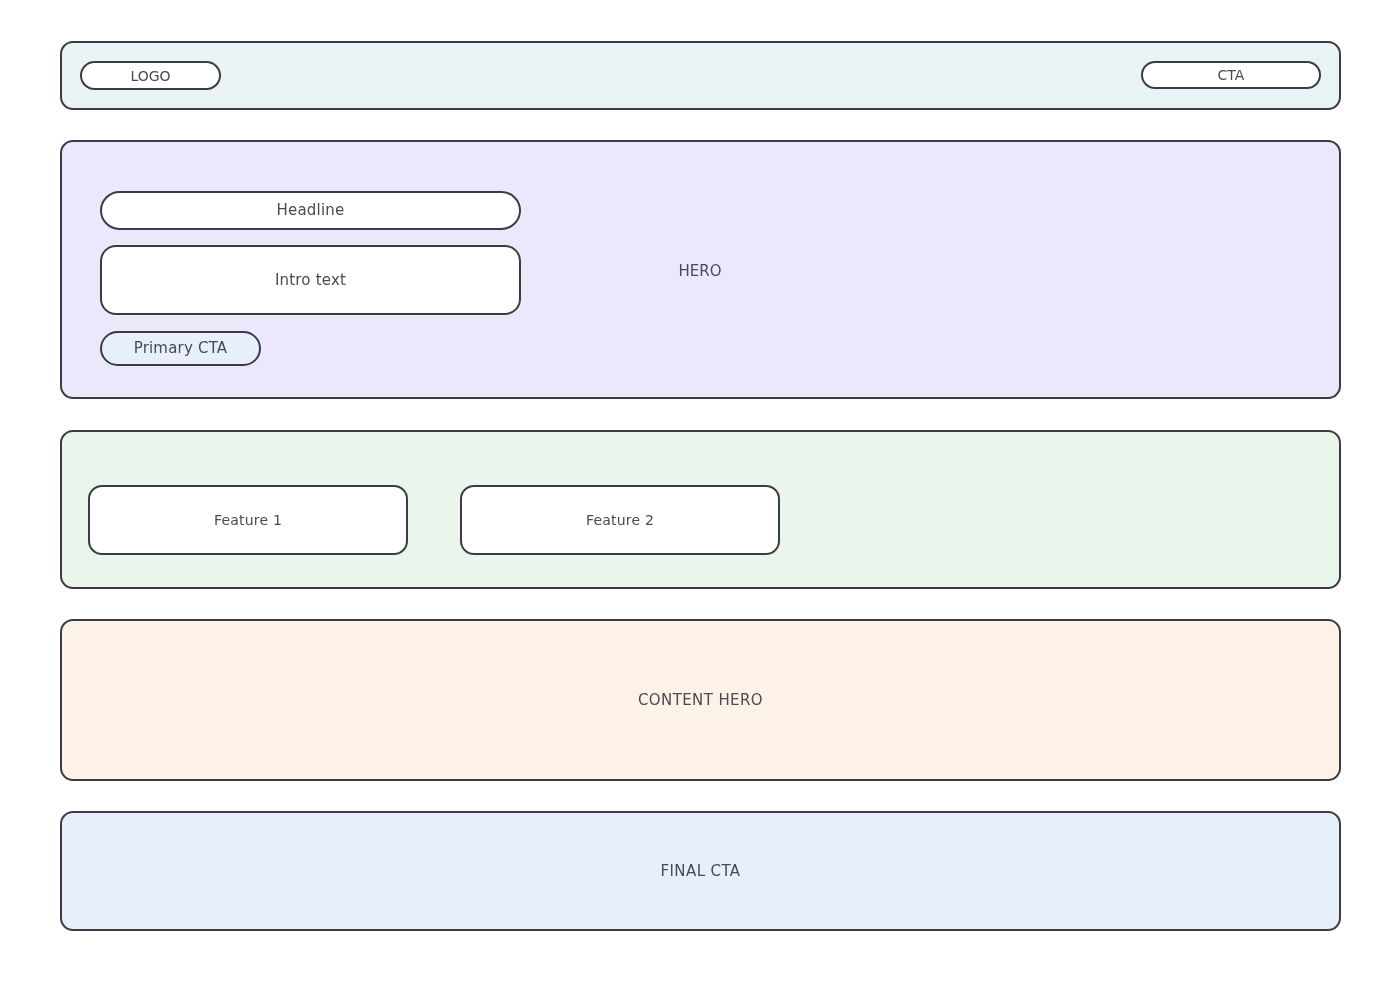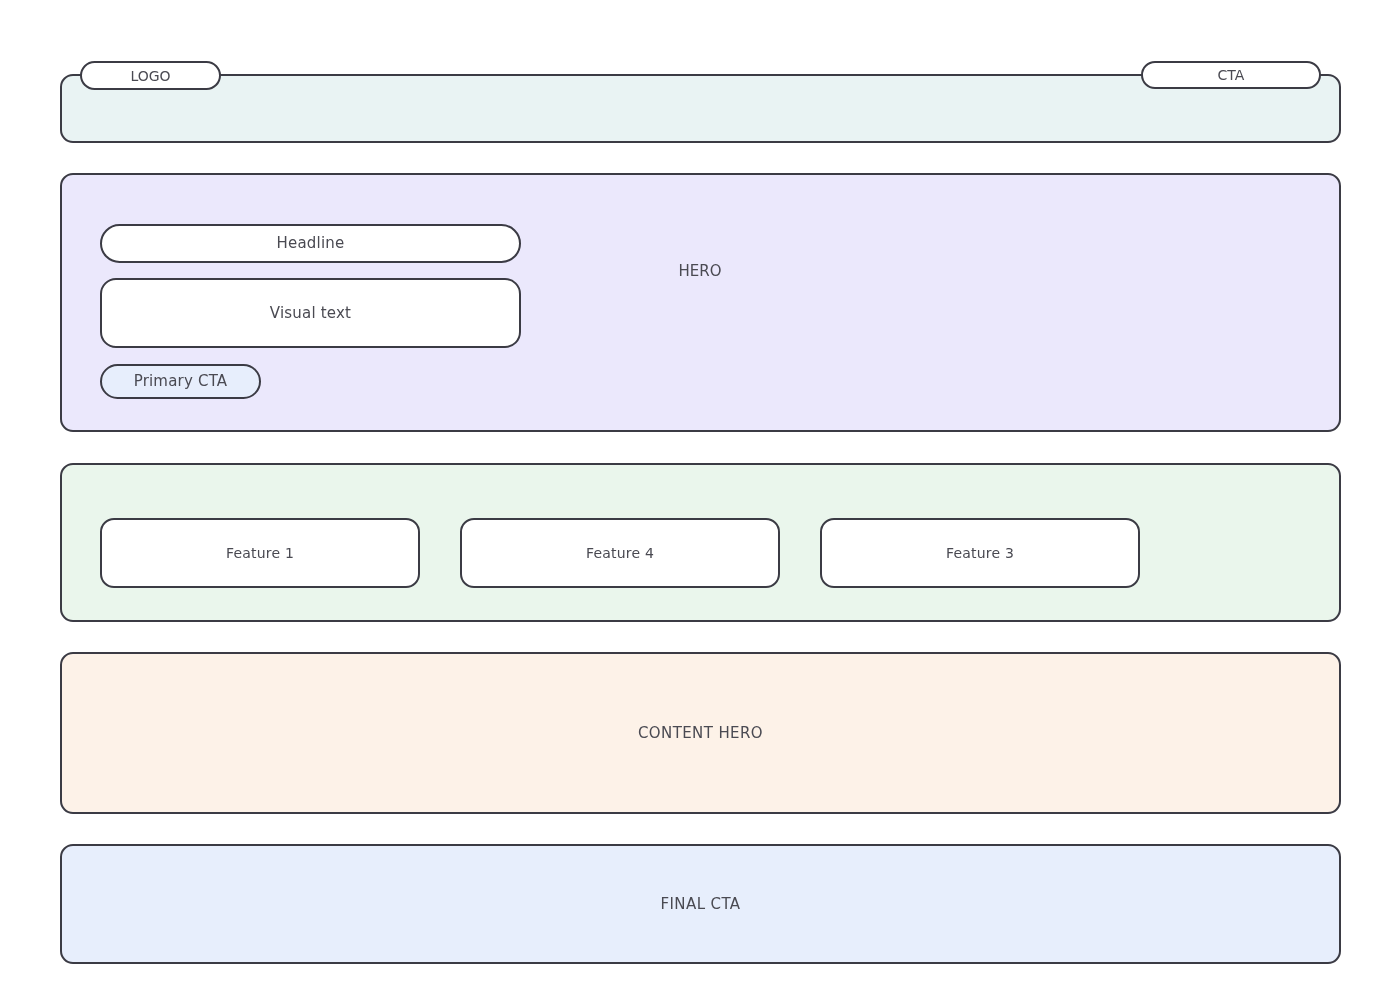--- a/index.html
+++ b/index.html
@@ -26,21 +26,20 @@
 
   
   .block {
     position: absolute;
     box-sizing: border-box;
     border: 2.5px solid #3b3b44;
     border-radius: 12px;
     display: flex;
     align-items: center;
     justify-content: center;
-    margin-top: 33px;
   }
   .block-label {
     font-size: 15px;
     line-height: 1;
     color: #4a4a52;
     letter-spacing: 0.2px;
     white-space: nowrap;
     user-select: none;
   }
 
@@ -147,21 +146,21 @@
   }
   #hero-visual .block-label { font-size: 14px; }
 
   
   .feature-card {
     top: 485px;
     width: 320px; height: 70px;
     background: #ffffff;
     border-radius: 14px;
   }
-  #feature-card-1 { left: 100px; }
+  #feature-card-1 { left: 88px; }
   #feature-card-2 { left: 460px; }
   #feature-card-3 { left: 820px; }
   .feature-card .block-label { font-size: 14px; }
 
   
   #content-section .block-label,
   #final-cta-section .block-label {
     font-size: 15px;
     letter-spacing: 0.4px;
   }
@@ -183,38 +182,35 @@
 
   <div class="block" id="hero-section"></div>
 
   <div id="hero-label">HERO</div>
 
   <div class="block" id="hero-headline">
     <span class="block-label">Headline</span>
   </div>
 
   <div class="block" id="hero-intro">
-    <span class="block-label">Visual text</span>
+    <span class="block-label">Intro text</span>
   </div>
 
   <div class="block" id="hero-primary-cta">
     <span class="block-label">Primary CTA</span>
   </div>
 
 
   <div class="block" id="features-section"></div>
 
   <div class="block feature-card" id="feature-card-1">
     <span class="block-label">Feature 1</span>
   </div>
   <div class="block feature-card" id="feature-card-2">
-    <span class="block-label">Feature 4</span>
-  </div>
-  <div class="block feature-card" id="feature-card-3">
-    <span class="block-label">Feature 3</span>
+    <span class="block-label">Feature 2</span>
   </div>
 
   <div class="block" id="content-section">
     <span class="block-label">CONTENT HERO</span>
   </div>
 
   <div class="block" id="final-cta-section">
     <span class="block-label">FINAL CTA</span>
   </div>
 

